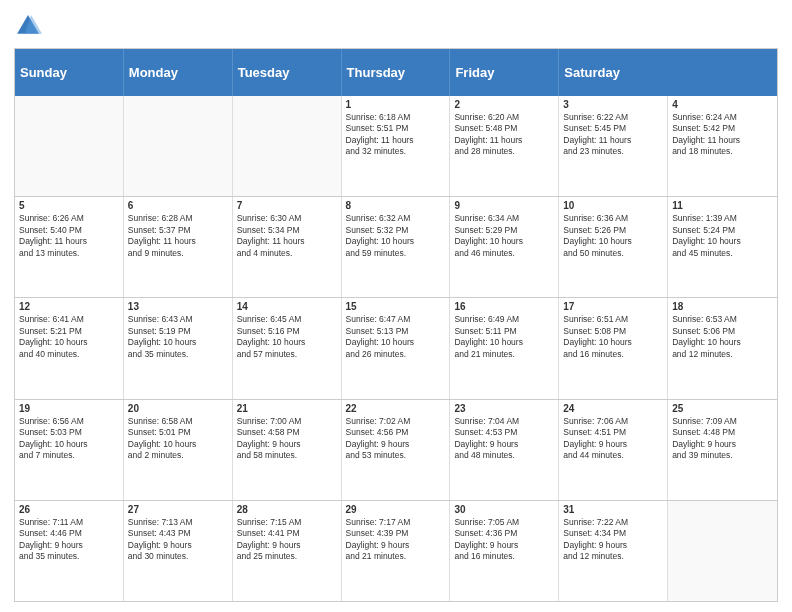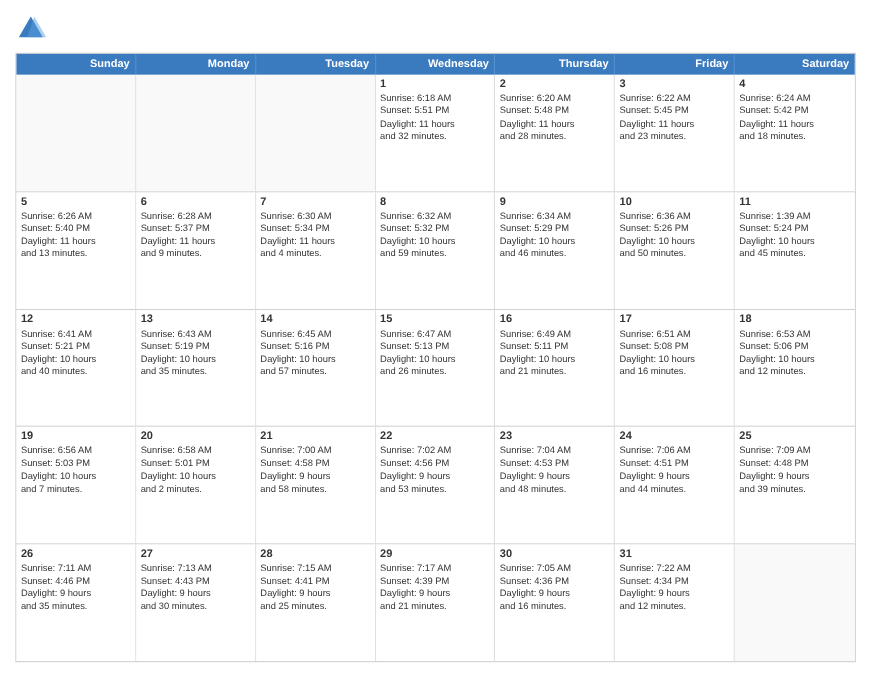--- a/index.html
+++ b/index.html
@@ -66,24 +66,24 @@
       display: flex;
       flex-direction: column;
     }
     .cal-header {
       display: grid;
       grid-template-columns: repeat(7, 1fr);
       background: #3a7abf;
     }
     .cal-header-cell {
       color: #fff;
-      font-size: 10px;
-      font-weight: bold;
-      padding: 4px 5px;
-      text-align: right;
+      font-size: 13px;
+      font-weight: bold;
+      padding: 16px 5px;
+      text-align: left;
       border-right: 1px solid #5590cc;
     }
     .cal-header-cell:last-child { border-right: none; }
     .cal-body {
       display: flex;
       flex-direction: column;
       flex: 1;
     }
     .cal-row {
       display: grid;
@@ -134,21 +134,20 @@
       <div class="month-title"></div>
       <div class="location"></div>
     </div>
   </div>
 
   <div class="calendar">
     <div class="cal-header">
     <div class="cal-header-cell">Sunday</div>
         <div class="cal-header-cell">Monday</div>
         <div class="cal-header-cell">Tuesday</div>
-        <div class="cal-header-cell">Wednesday</div>
         <div class="cal-header-cell">Thursday</div>
         <div class="cal-header-cell">Friday</div>
         <div class="cal-header-cell">Saturday</div>
       </div>
     <div class="cal-body">
     <div class="cal-row">
           <div class="cal-cell empty"></div>
           <div class="cal-cell empty"></div>
           <div class="cal-cell empty"></div>
           <div class="cal-cell">

